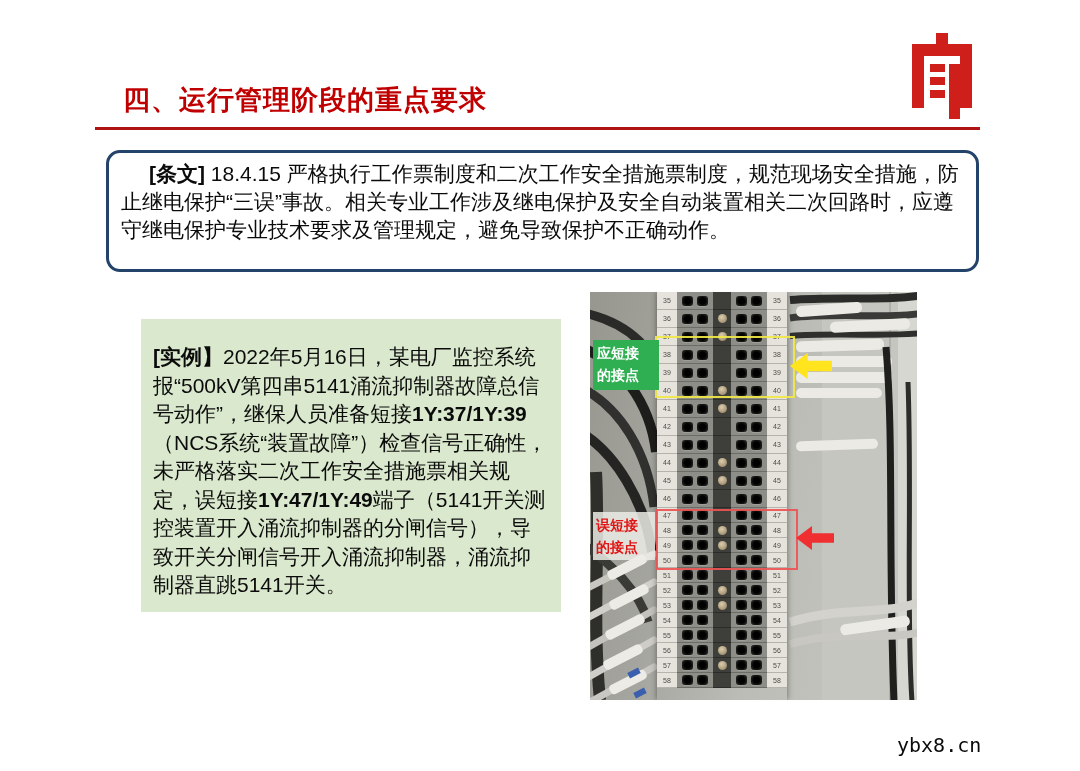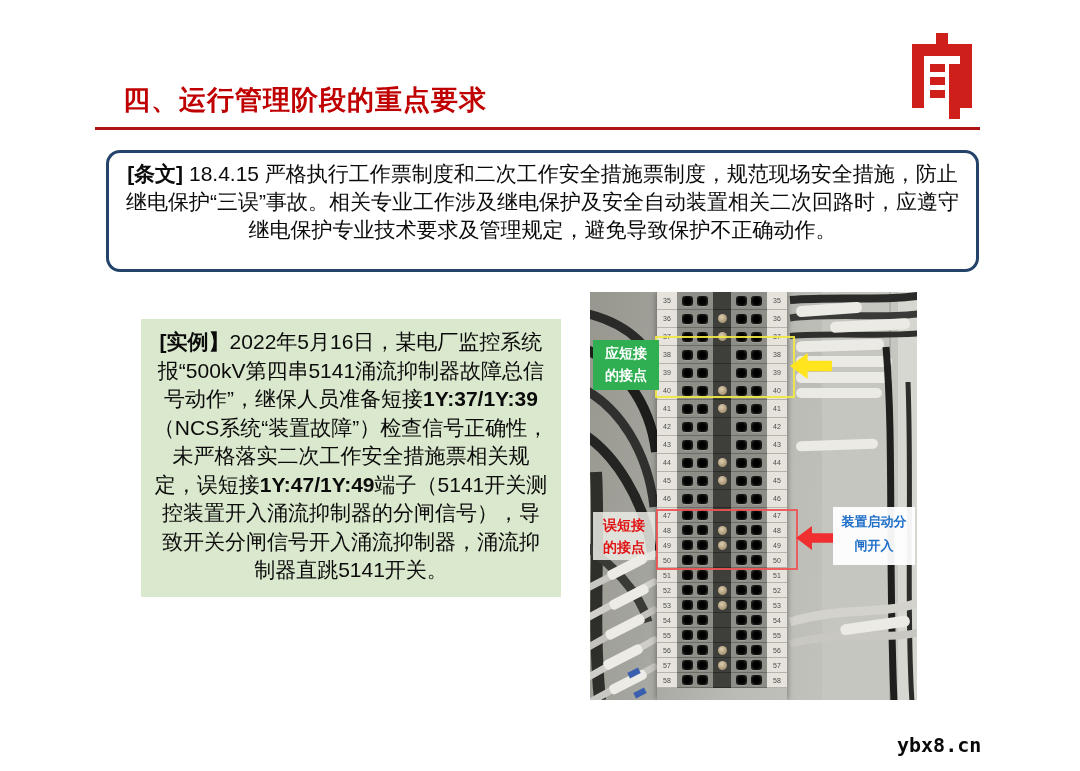--- a/index.html
+++ b/index.html
@@ -1,33 +1,33 @@
 <!DOCTYPE html>
 <html><head>
 <meta charset="utf-8">
 <style>
   html,body{margin:0;padding:0;background:#ffffff;}
   .slide{position:relative;width:1080px;height:771px;background:#ffffff;overflow:hidden;
-         font-family:"Liberation Sans","DejaVu Sans",sans-serif;text-align:center;}
+         font-family:"Liberation Sans","DejaVu Sans",sans-serif;}
 
   
   .title{position:absolute;left:123px;top:82px;font-size:27px;font-weight:bold;
          color:#C00000;letter-spacing:1px;white-space:nowrap;}
   .rule{position:absolute;left:95px;top:127px;width:885px;height:3px;background:#AE1414;}
   .logo{position:absolute;left:905px;top:33px;width:76px;height:86px;}
 
   
   .provision{position:absolute;left:106px;top:150px;width:843px;min-height:100px;
              border:3px solid #24436B;border-radius:14px;padding:7px 12px 9px 12px;
              font-size:21px;line-height:28px;color:#0b0b0b;background:#fff;}
-  .provision b{font-weight:bold;}
+  .provision b{font-weight:bold;margin-left:28px;}
 
   
   .example{position:absolute;left:141px;top:319px;width:396px;
-           background:#DAE8CD;padding:9px 12px 12px 12px;
+           background:#DAE8CD;padding:24px 12px 12px 12px;
            font-size:21px;line-height:28.5px;color:#0b0b0b;}
   .example b{font-weight:bold;}
 
   
   .photo{position:absolute;left:590px;top:292px;width:327px;height:408px;overflow:hidden;
          background:linear-gradient(100deg,#97978f 0%,#a5a59f 28%,#bcbcb6 55%,#c8c8c2 100%);}
   .photo svg.cables{position:absolute;left:0;top:0;}
 
   .strip{position:absolute;left:67px;top:0;width:130px;height:408px;display:flex;
          flex-direction:column;box-shadow:0 0 6px rgba(0,0,0,.45);}
@@ -58,21 +58,21 @@
              color:#1E6EC8;font-size:14px;line-height:24px;padding:2px 3px;}
   .lab-blue2{left:243px;top:215px;width:76px;height:52px;background:rgba(255,255,255,.95);
              color:#1E6EC8;font-size:13px;line-height:24px;padding:3px 3px;}
   .arrow{position:absolute;
          clip-path:polygon(0% 50%,42% 0%,42% 30%,100% 30%,100% 70%,42% 70%,42% 100%);}
   .arrow-yellow{left:200px;top:61px;width:42px;height:26px;background:#FFE41E;}
   .arrow-red{left:206px;top:234px;width:38px;height:24px;background:#F03030;}
 
   
   .watermark{position:absolute;left:897px;top:733px;font-family:"DejaVu Sans Mono",monospace;
-             font-weight:bold;font-size:20px;color:#0a0a0a;}
+             font-weight:normal;font-size:20px;color:#0a0a0a;}
 </style>
 </head>
 <body>
 
 <div class="slide">
 
   <div class="title">四、运行管理阶段的重点要求</div>
   <div class="rule"></div>
 
   <svg class="logo" viewBox="0 0 76 86">
@@ -499,21 +499,17 @@
     <div class="arrow arrow-yellow"></div>
 
 
     <div class="lab lab-red">
       <div>误短接</div>
       <div>的接点</div>
     </div>
 
     <div class="arrow arrow-red"></div>
 
-    <div class="lab lab-blue2">
-      <div>装置启动分</div>
-      <div>闸开入</div>
-    </div>
   </div>
 
   <div class="watermark">ybx8.cn</div>
 
 </div>
 
 </body></html>

